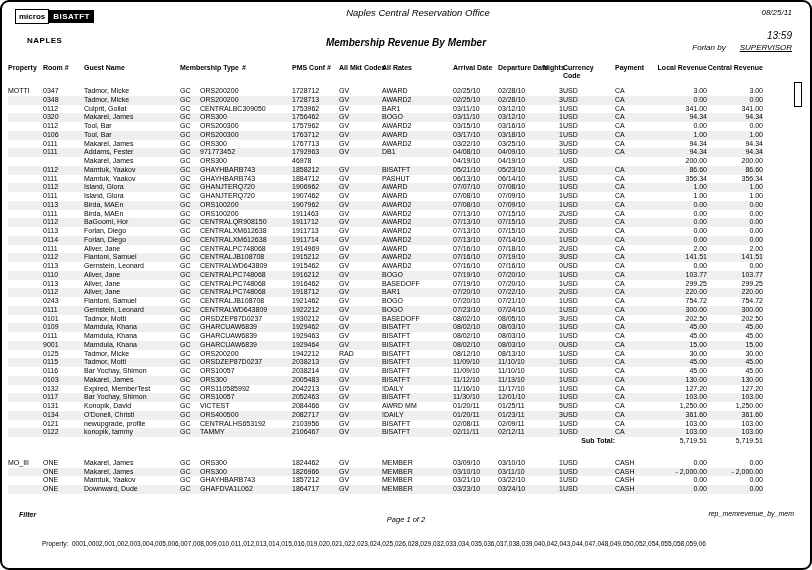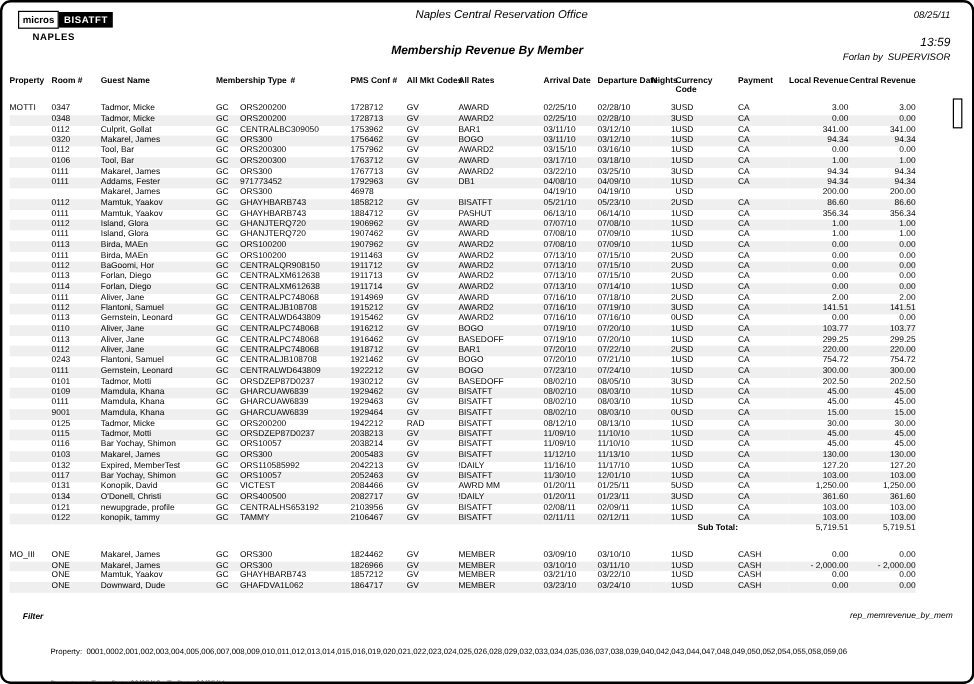--- a/index.html
+++ b/index.html
@@ -3,27 +3,27 @@
 <meta charset="utf-8">
 <style>
   html,body{margin:0;padding:0;background:#fff;}
   body{font-family:"Liberation Sans",sans-serif;color:#000;}
   .page{position:relative;width:808px;height:566px;border:2px solid #000;border-radius:9px;background:#fff;overflow:hidden;}
 
   
   .logo{position:absolute;top:7px;left:13px;display:flex;align-items:center;}
   .logo-micros{border:1px solid #000;font-weight:bold;font-size:8px;padding:2px 3px;}
   .logo-fidelio{background:#000;color:#fff;font-weight:bold;font-size:8px;padding:2px 4px;letter-spacing:.5px;}
-  .logo-prop{position:absolute;top:24px;left:25px;font-weight:bold;font-size:8px;letter-spacing:.5px;}
+  .logo-prop{position:absolute;top:34px;left:25px;font-weight:bold;font-size:8px;letter-spacing:.5px;}
   .office-title{position:absolute;top:5px;left:0;width:100%;text-align:center;font-style:italic;font-size:9.5px;padding-left:12px;}
   .report-title{position:absolute;top:35px;left:0;width:100%;text-align:center;font-style:italic;font-weight:bold;font-size:10px;}
   .hdr-date{position:absolute;top:6px;right:18px;font-style:italic;font-size:8px;}
   .hdr-time{position:absolute;top:28px;right:18px;font-style:italic;font-size:10px;text-align:center;}
   .hdr-printed{position:absolute;top:41px;right:18px;font-style:italic;font-size:8px;}
-  .hdr-printed .user{margin-left:4px;}
+  .hdr-printed .user{margin-left:14px;text-decoration:underline;}
 
   
   table.rep{position:absolute;top:62px;left:6px;width:755px;border-collapse:collapse;table-layout:fixed;}
   table.rep th{font-weight:bold;font-size:7px;line-height:8px;text-align:left;vertical-align:top;white-space:pre;padding:0 0 7px 0;overflow:visible;}
   table.rep td{font-size:7px;line-height:8.75px;white-space:pre;padding:0;overflow:visible;}
   table.rep .r{text-align:right;}
   table.rep th.hash{padding-left:42px;}
   tr.spacer td{height:13px;line-height:13px;}
   .subtotal-label{font-weight:bold;}
 
@@ -856,16 +856,17 @@
       </tbody>
   </table>
 
   <div class="filter-label">Filter</div>
   <div class="filter-lines">
     <div>Property:  0001,0002,001,002,003,004,005,006,007,008,009,010,011,012,013,014,015,016,019,020,021,022,023,024,025,026,028,029,032,033,034,035,036,037,038,039,040,042,043,044,047,048,049,050,052,054,055,058,059,06</div>
     <div>Departures From Date 02/25/10   To Date 02/25/11</div>
     
     
   </div>
+  <div class="page-label">Page 1 of 2</div>
   <div class="report-id">rep_memrevenue_by_mem</div>
 
   <div class="scroll-thumb"></div>
 </div>
 
 </body></html>

